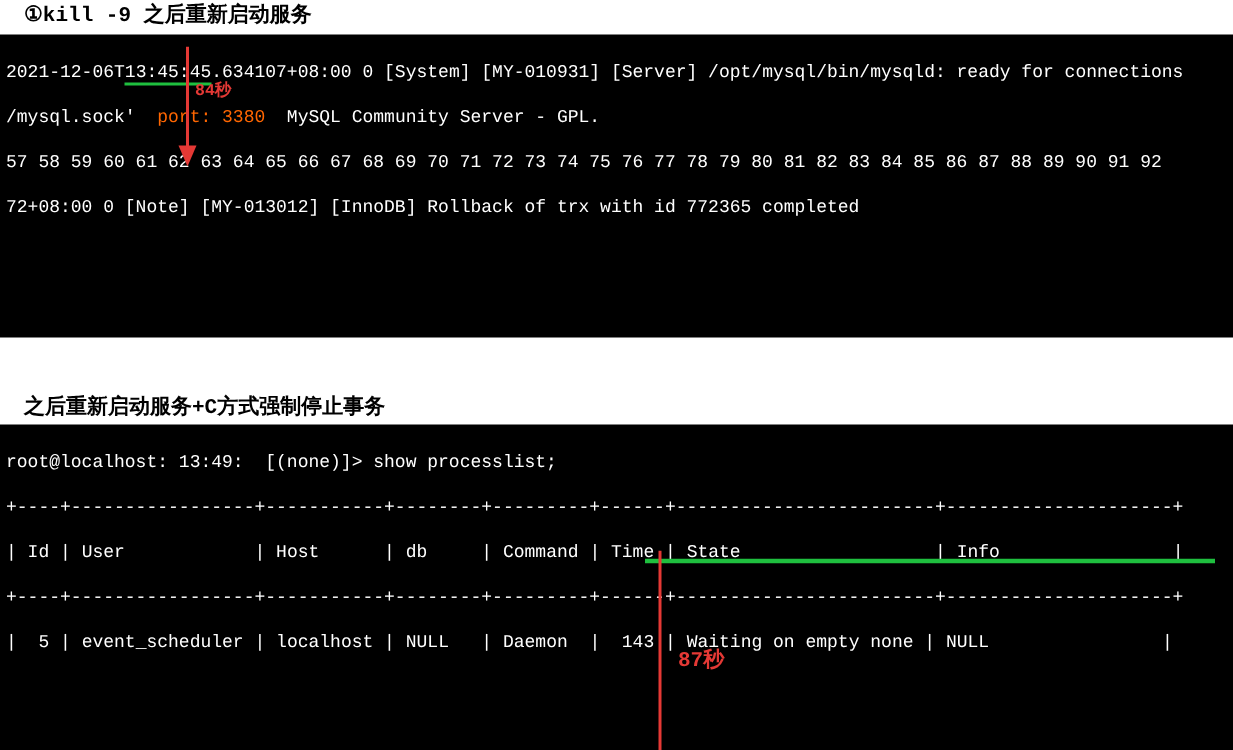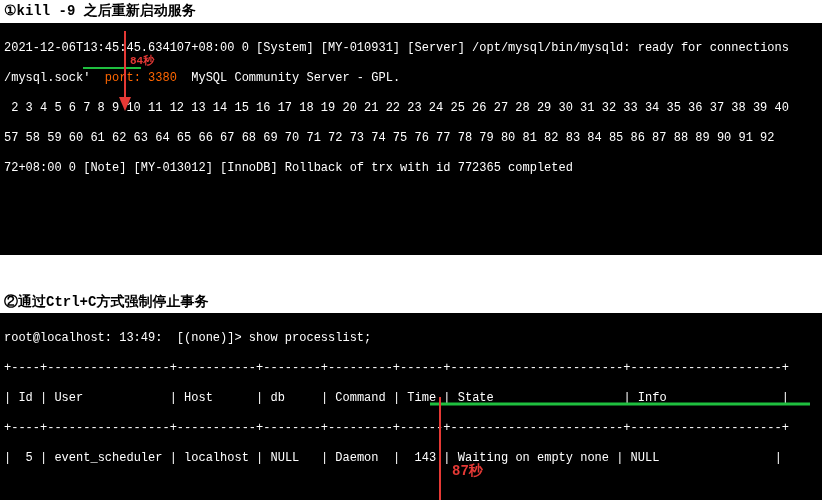--- a/index.html
+++ b/index.html
@@ -9,67 +9,66 @@
     background: #ffffff;
     font-family: "Courier New", Consolas, monospace;
     font-size: 12px;
     line-height: 1.25;
   }
   .heading {
     font-family: "SimSun", "Microsoft YaHei", "Courier New", monospace;
     font-size: 14px;
     font-weight: bold;
     color: #000;
-    padding: 3px 4px 2px 4px;
+    padding: 3px 4px 2px 16px;
   }
   .term {
     position: relative;
     background: #000;
     color: #fff;
     padding: 3px 4px 4px 4px;
     white-space: pre;
     overflow: hidden;
   }
   .term .line { display: block; }
   .hl-orange { color: #ff6600; }
   .hl-green-ul {
     border-bottom: 2px solid #1fbf3f;
-    padding-bottom: 12px;
+    padding-bottom: 0;
   }
   .anno-red {
     color: #e53935;
     font-weight: bold;
     pointer-events: none;
   }
   .abs { position: absolute; }
   svg.arrow { position: absolute; pointer-events: none; }
 </style>
 </head>
 <body>
 
 <div class="heading">①kill -9 之后重新启动服务</div>
 
 <div class="term">
 <span class="line">2021-12-06T<span class="hl-green-ul">13:45:45</span>.634107+08:00 0 [System] [MY-010931] [Server] /opt/mysql/bin/mysqld: ready for connections</span>
 <span class="line"><span>/mysql.sock'  </span><span class="hl-orange">port: 3380</span><span>  MySQL Community Server - GPL.</span></span>
-<span class="line"> 2 3 4 5 6 7 8 9 10 11 12 13 14 15 16 17 18 19 20 21 22 23 24 25 26 27 28 29 30 31 32 33 34 35 36 37 38 39 40</span>
 <span class="line">57 58 59 60 61 62 63 64 65 66 67 68 69 70 71 72 73 74 75 76 77 78 79 80 81 82 83 84 85 86 87 88 89 90 91 92</span>
 <span class="line">72+08:00 0 [Note] [MY-013012] [InnoDB] Rollback of trx with id 772365 completed</span>
 
 
 <svg class="arrow" style="left:110px; top:8px; width:30px; height:80px;">
   <line x1="15" y1="0" x2="15" y2="70" stroke="#e53935" stroke-width="2"></line>
   <polygon points="15,80 9,66 21,66" fill="#e53935"></polygon>
 </svg>
 <div class="abs anno-red" style="left:130px; top:32px; font-size:11px;">84秒</div>
 </div>
 
 <div style="height:36px;"></div>
 
-<div class="heading">②通过Ctrl+C方式强制停止事务</div>
+<div class="heading">之后重新启动服务+C方式强制停止事务</div>
 
 <div class="term" style="position:relative;">
 <span class="line">root@localhost: 13:49:  [(none)]&gt; show processlist;</span>
 <span class="line">+----+-----------------+-----------+--------+---------+------+------------------------+---------------------+</span>
 <span class="line">| <span>Id</span> | <span>User</span>            | <span>Host</span>      | <span>db</span>     | <span>Command</span> | <span>Time</span> | <span>State</span>                  | <span>Info</span>                |</span>
 <span class="line">+----+-----------------+-----------+--------+---------+------+------------------------+---------------------+</span>
 <span class="line">|  <span>5</span> | <span>event_scheduler</span> | <span>localhost</span> | <span>NULL</span>   | <span>Daemon</span>  |  <span>143</span> | <span>Waiting on empty none</span> | <span>NULL</span>                |</span>
 
 
 

